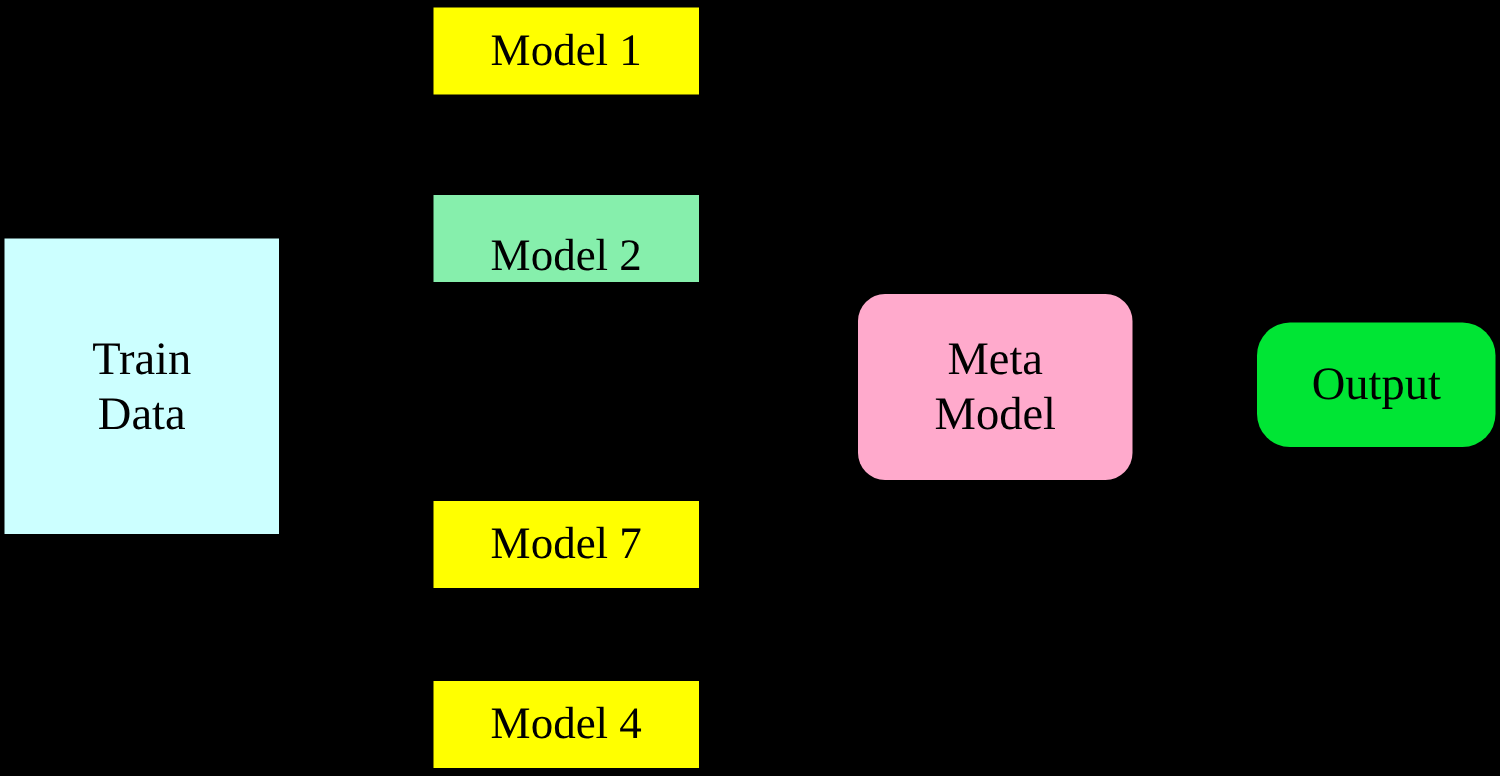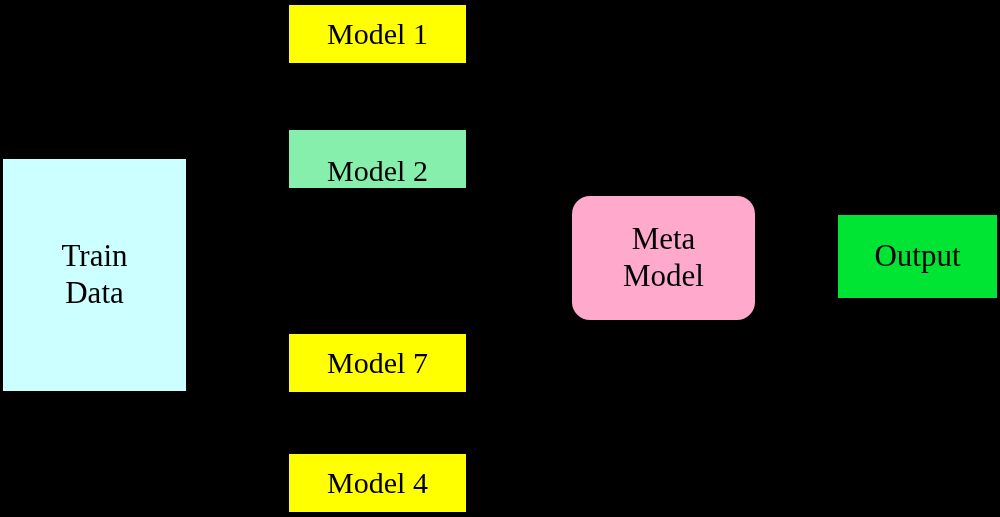--- a/index.html
+++ b/index.html
@@ -23,21 +23,21 @@
     align-items: center;
     justify-content: center;
     color: #000000;
     text-align: center;
     line-height: 1.18;
     white-space: pre-line;
     -webkit-font-smoothing: antialiased;
   }
   
   #node-train-data {
-    left: 3px;  top: 159px;  width: 183px; height: 232px;
+    left: 3px;  top: 159px;  width: 183px; height: 197px;
     font-size: 31px;
   }
   #node-model-1 {
     left: 289px; top: 5px;   width: 177px; height: 58px;
     font-size: 30px;
   }
   #node-model-2 {
     left: 289px; top: 130px; width: 177px; height: 58px;
     font-size: 30px;
   }
@@ -49,20 +49,21 @@
     left: 289px; top: 454px; width: 177px; height: 58px;
     font-size: 30px;
   }
   #node-meta-model {
     left: 572px; top: 196px; width: 183px; height: 124px;
     font-size: 31px;
   }
   #node-output {
     left: 838px; top: 215px; width: 159px; height: 83px;
     font-size: 31px;
+    border-radius: 22px;
   }
   .label {
     display: block;
     width: 100%;
   }
 </style>
 </head>
 <body>
 
 <div id="canvas" style="background-color: rgb(0, 0, 0); color: rgb(0, 0, 0);">

